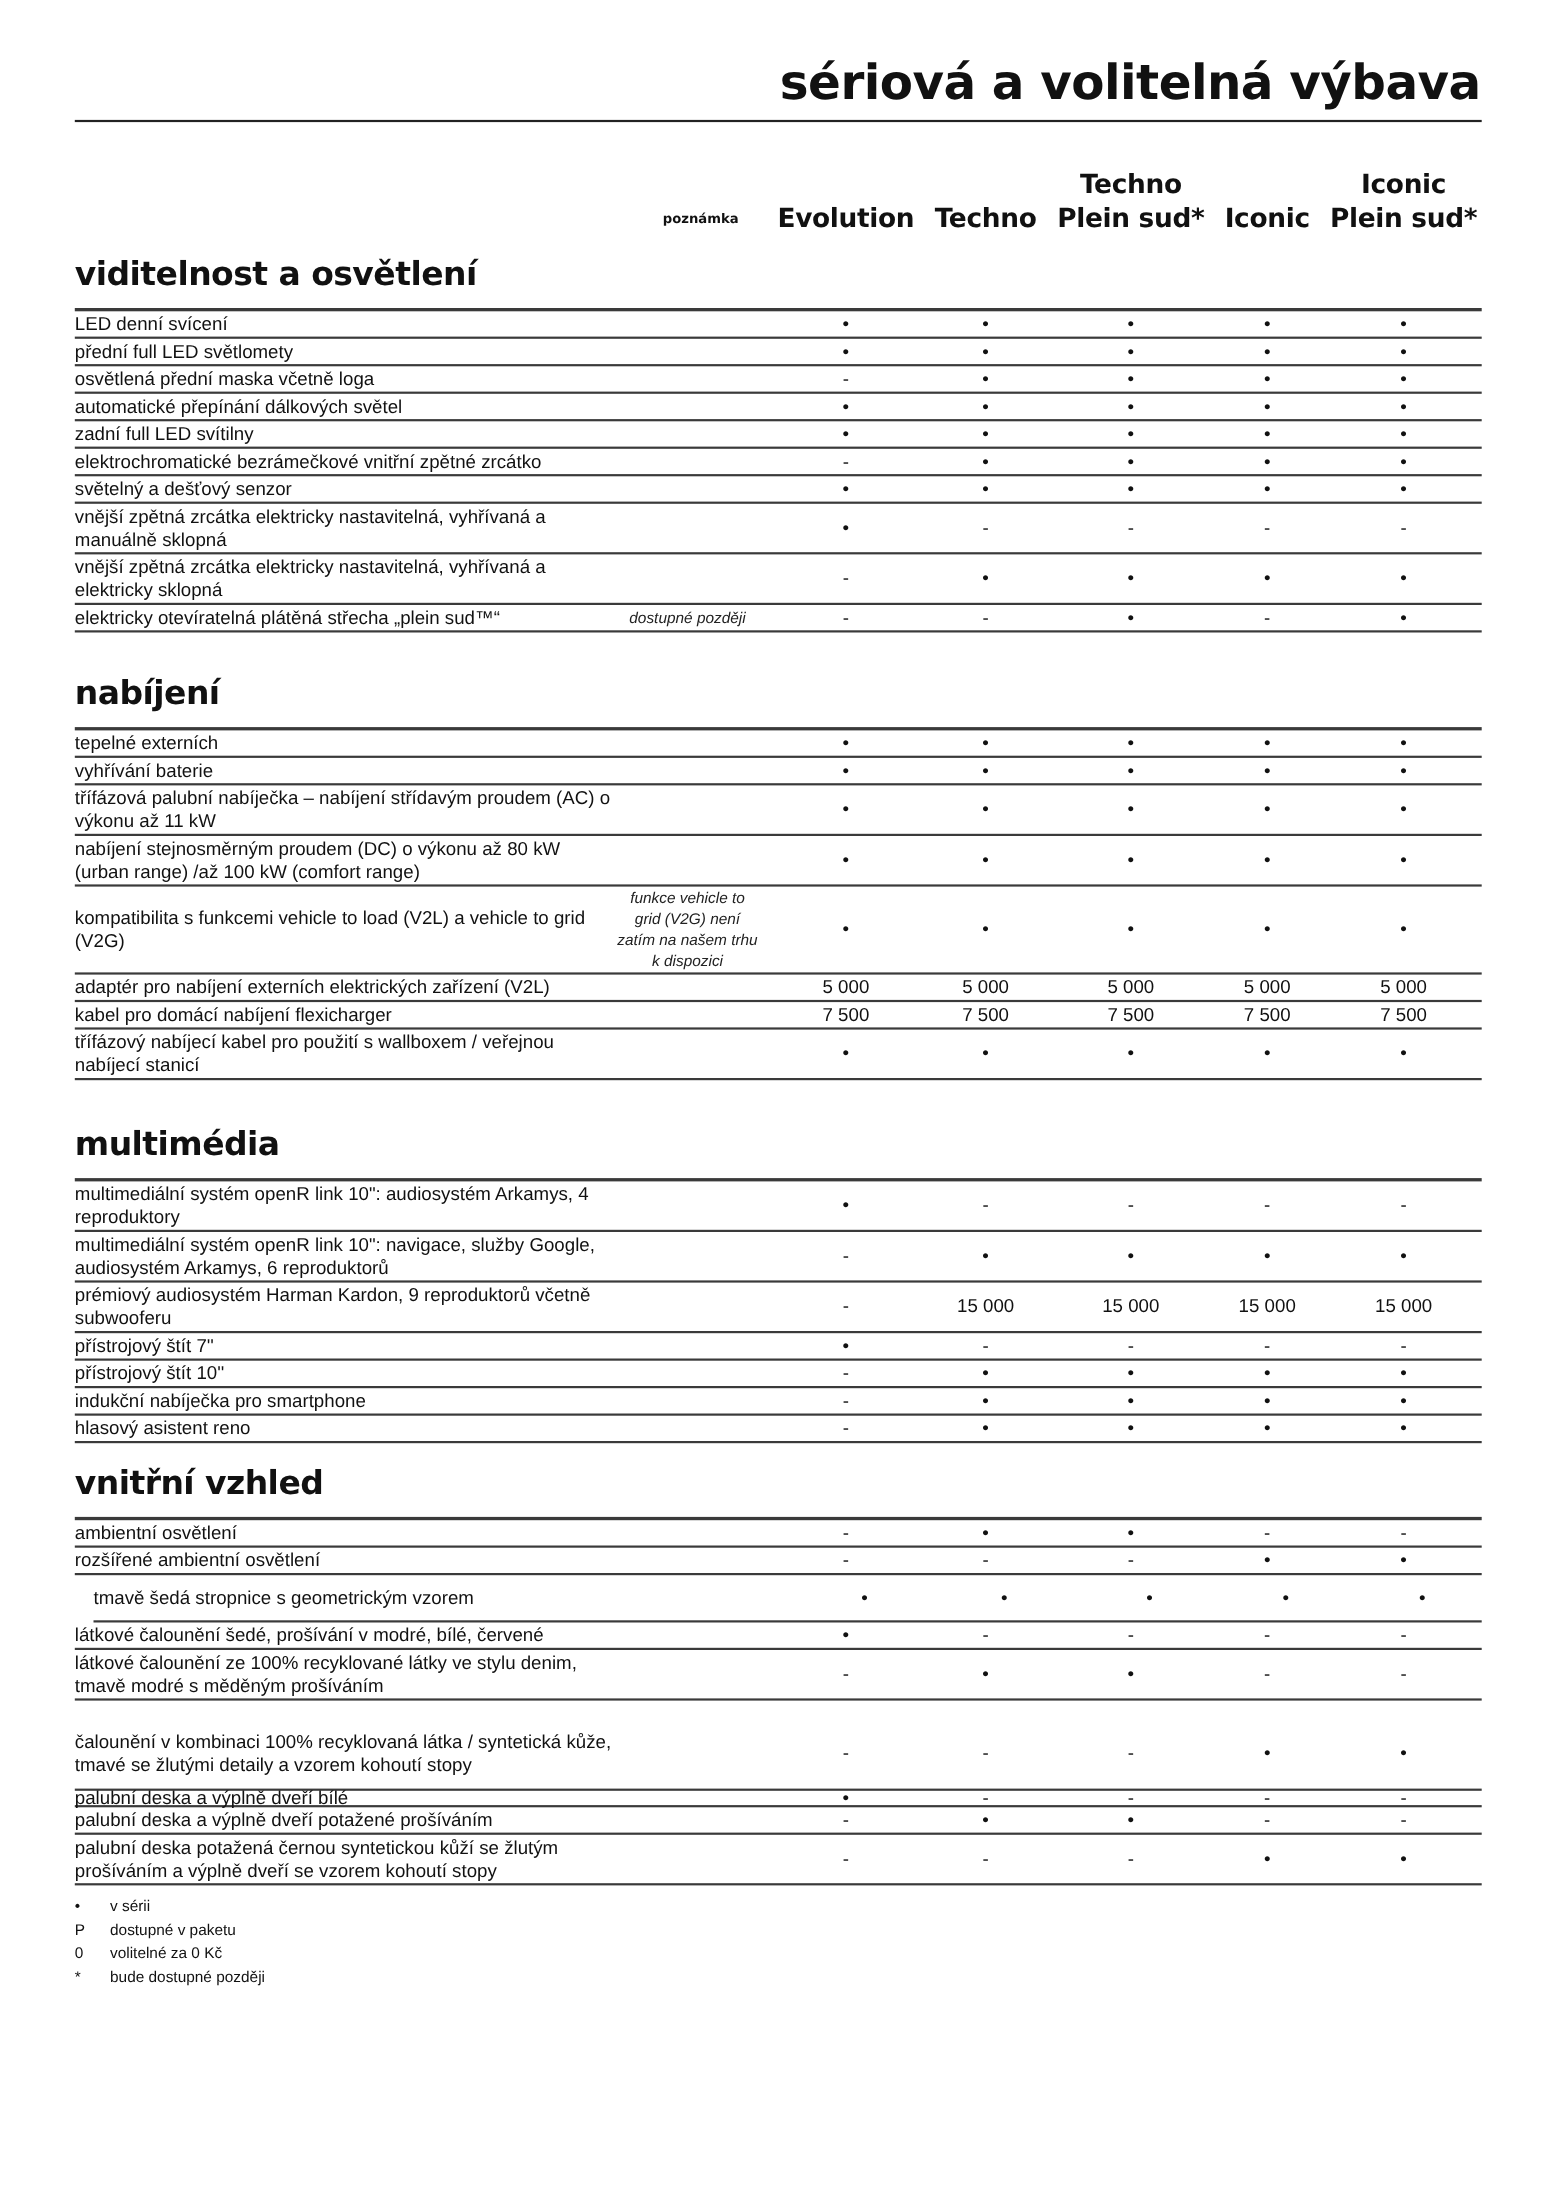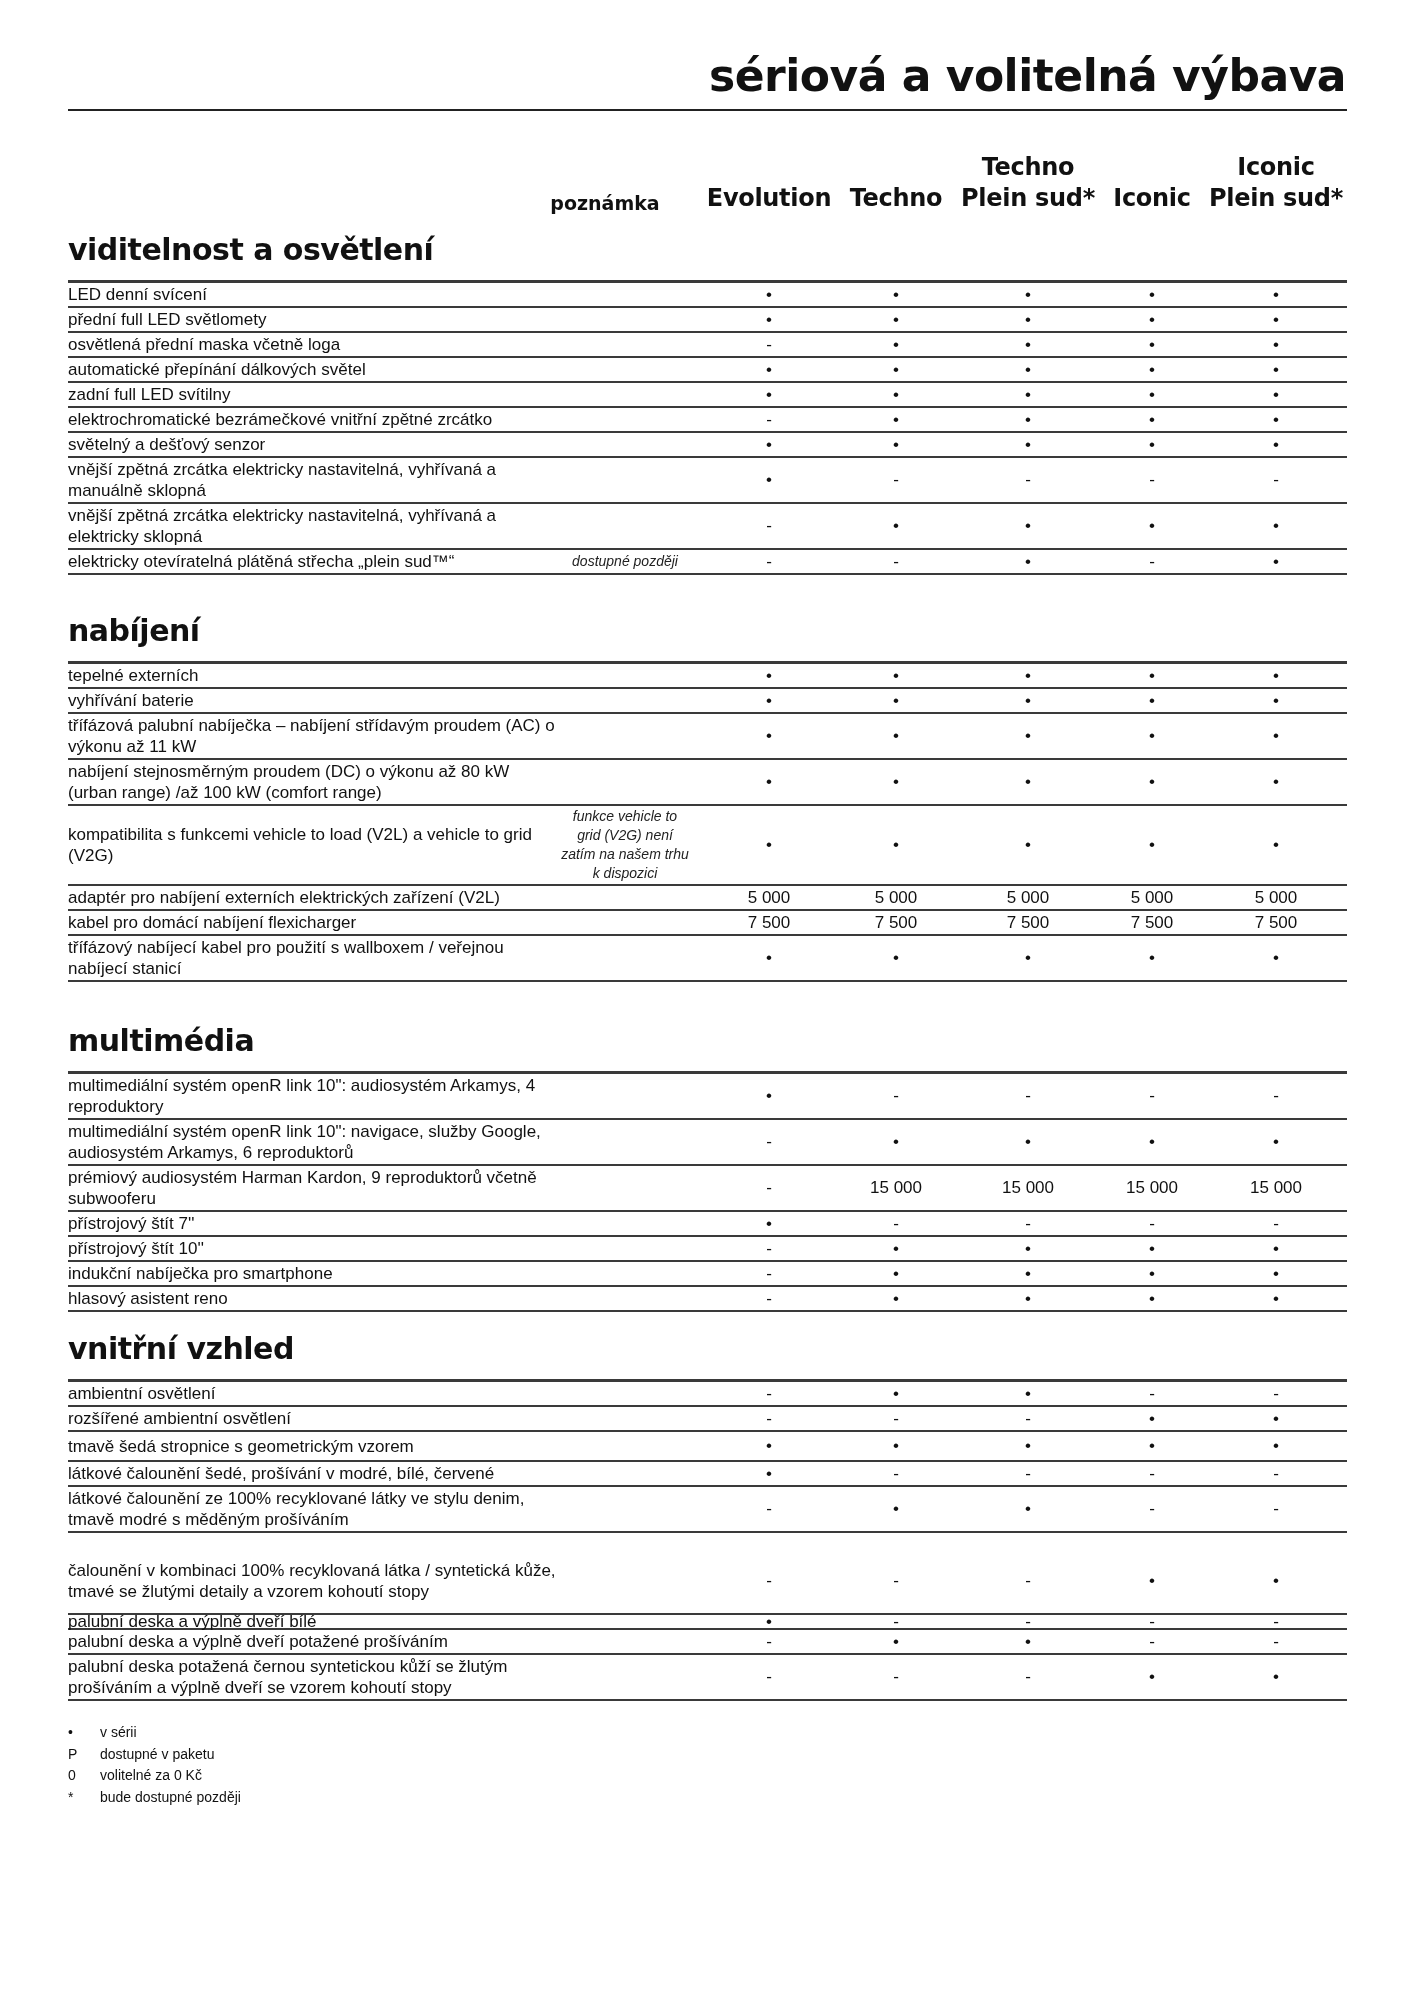--- a/index.html
+++ b/index.html
@@ -4,22 +4,22 @@
 <style>
   html, body { margin: 0; padding: 0; background: #ffffff; }
   body { width: 1414px; height: 2000px; position: relative; overflow: hidden;
          font-family: "DejaVu Sans", sans-serif; color: #111; }
   .page-title { position: absolute; right: 68px; top: 50px; font-size: 44px; font-weight: bold;
                 letter-spacing: -0.5px; font-family: "DejaVu Sans", sans-serif; line-height: 52px; }
   .top-rule { position: absolute; left: 68px; width: 1279px; top: 109px; height: 2px; background: #222; }
   .col-header { position: absolute; top: 150px; height: 64px; display: flex; flex-direction: column;
                 justify-content: flex-end; align-items: center; text-align: center;
                 font-size: 24px; font-weight: bold; line-height: 31px; letter-spacing: -0.3px; }
-  .note-header { position: absolute; left: 540px; width: 130px; top: 192px; text-align: center;
-                 font-size: 19px; font-weight: bold; }
+  .note-header { position: absolute; left: 572px; width: 130px; top: 192px; text-align: center;
+                 font-size: 12px; font-weight: bold; }
   .section { position: absolute; left: 68px; width: 1279px; }
   .section-title { font-size: 30px; font-weight: bold; line-height: 36px; height: 36px;
                    letter-spacing: -0.5px; margin-bottom: 0; }
   .table { border-top: 3px solid #3a3a3a; }
   .row { position: relative; display: flex; align-items: center; border-bottom: 2.5px solid #3a3a3a;
          box-sizing: border-box; }
   .row-label { width: 490px; font-family: "Liberation Sans", sans-serif; font-size: 17px; line-height: 21px;
                padding: 1px 0 1px 0; }
   .row-note { position: absolute; left: 492px; width: 130px; text-align: center;
               font-family: "Liberation Sans", sans-serif; font-style: italic; font-size: 14px; line-height: 19px; color: #222; }
@@ -291,21 +291,21 @@
         <div class="cell" style="left: 1153px;">-</div>
       </div>
       <div class="row" style="height: 25px;">
         <div class="row-label">rozšířené ambientní osvětlení</div>
         <div class="cell" style="left: 646px;">-</div>
         <div class="cell" style="left: 773px;">-</div>
         <div class="cell" style="left: 905px;">-</div>
         <div class="cell" style="left: 1029px;">•</div>
         <div class="cell" style="left: 1153px;">•</div>
       </div>
-      <div class="row" style="height: 30px;">
+      <div class="row" style="height: 43px; margin-left: 17px;">
         <div class="row-label">tmavě šedá stropnice s geometrickým vzorem</div>
         <div class="cell" style="left: 646px;">•</div>
         <div class="cell" style="left: 773px;">•</div>
         <div class="cell" style="left: 905px;">•</div>
         <div class="cell" style="left: 1029px;">•</div>
         <div class="cell" style="left: 1153px;">•</div>
       </div>
       <div class="row" style="height: 25px;">
         <div class="row-label">látkové čalounění šedé, prošívání v modré, bílé, červené</div>
         <div class="cell" style="left: 646px;">•</div>

